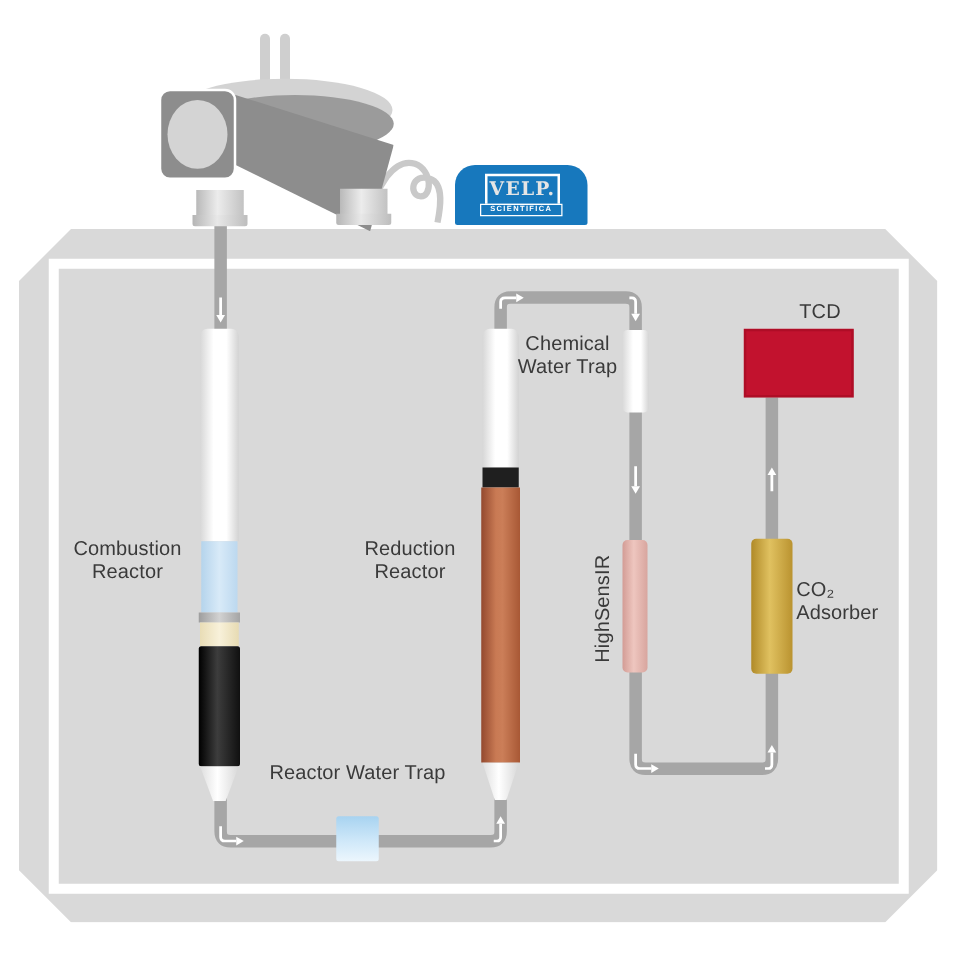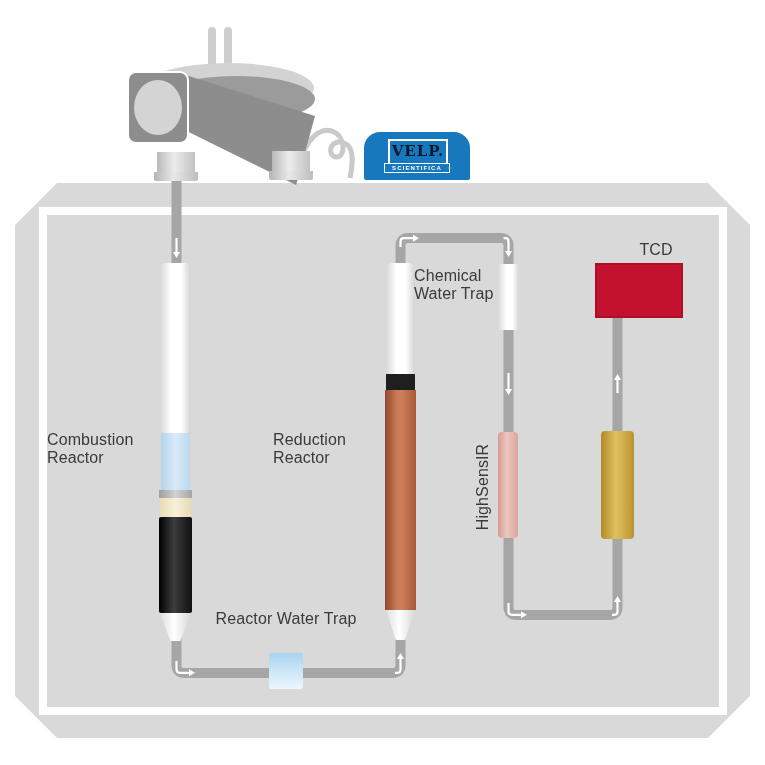--- a/index.html
+++ b/index.html
@@ -23,21 +23,21 @@
   .arm{left:180px;top:70px;width:135px;height:115px;background:#8d8d8d;
        clip-path:polygon(3% 4%,100% 40%,86% 100%,3% 52%);}
   .head{left:127px;top:71px;width:62px;height:73px;background:#8d8d8d;border:2px solid #fff;border-radius:9px;box-sizing:border-box;}
   .head-eye{left:134px;top:80px;width:48px;height:55px;background:#d4d4d4;border-radius:50%;}
   .pedestal{height:22px;background:linear-gradient(90deg,#b9b9b9,#ececec 45%,#c2c2c2);}
   .flange{height:9px;background:linear-gradient(90deg,#b5b5b5,#e8e8e8 45%,#bdbdbd);border-radius:0 0 2px 2px;}
 
   
   .velp{left:364px;top:132px;width:106px;height:48px;background:#1778bd;border-radius:16px 16px 2px 2px;}
   .velp-box{position:absolute;left:24px;top:7px;width:56px;height:22px;border:2px solid #ffffff;
-            color:#0f172a;font-family:"DejaVu Serif",serif;font-weight:bold;font-size:15px;
+            color:#e5e5e5;font-family:"DejaVu Serif",serif;font-weight:bold;font-size:15px;
             text-align:center;line-height:21px;letter-spacing:1px;}
   .velp-sub{position:absolute;left:20px;top:31px;width:64px;border:1px solid #ffffff;background:#1778bd;
             color:#ffffff;font-size:6px;letter-spacing:1.1px;text-align:center;line-height:8px;font-weight:bold;}
 
   
   .tube-white{background:linear-gradient(90deg,#d7d7d7,#ffffff 35%,#ffffff 68%,#d3d3d3);}
   .taper{background:linear-gradient(90deg,#dedede,#ffffff 45%,#d8d8d8);
          clip-path:polygon(0 0,100% 0,66% 100%,34% 100%);}
   .comb-blue{background:linear-gradient(90deg,#b5d4ec,#d8eaf8 50%,#bcd8ef);}
   .comb-ring{background:linear-gradient(90deg,#9e9e9e,#d2d2d2 50%,#a5a5a5);}
@@ -46,21 +46,21 @@
   .red-band{background:#1f1f1f;}
   .red-copper{background:linear-gradient(90deg,#93492e,#c97a54 38%,#cb7e58 55%,#a85835);}
   .trap-blue{background:linear-gradient(180deg,#a8d3f0,#cfe8f9 55%,#ecf6fd);border-radius:2px;}
   .chem-trap{background:linear-gradient(90deg,#d9d9d9,#ffffff 40%,#ffffff 70%,#d5d5d5);border-radius:4px;}
   .pink-tube{background:linear-gradient(90deg,#d39c95,#eec6bf 45%,#d8a59e);border-radius:4px;}
   .gold-tube{background:linear-gradient(90deg,#b08a28,#e0c160 45%,#ba9330);border-radius:4px;}
   .tcd-box{background:#c2122e;box-shadow:inset 0 0 0 2px rgba(120,0,15,.25);}
 
   
   .lbl{font-size:16px;font-weight:500;color:#3a3a3a;line-height:1.15;letter-spacing:.1px;}
-  .lbl-right{text-align:left;}
+  .lbl-right{text-align:center;}
   .lbl-center{text-align:center;}
   .lbl-rot{transform:rotate(-90deg);transform-origin:center;white-space:nowrap;text-align:center;}
 </style>
 </head>
 <body>
 
 <div id="stage">
 
   <div class="abs enc-outer"></div>
   <div class="abs enc-white"></div>
@@ -140,14 +140,15 @@
   <div class="abs gold-tube" style="left:601px;top:431px;width:33px;height:108px;"></div>
 
   <div class="abs tcd-box" style="left:595px;top:263px;width:88px;height:55px;"></div>
 
   <div class="abs lbl lbl-right" style="left:273px;top:431px;width:110px;">Reduction Reactor</div>
   <div class="abs lbl lbl-right" style="left:47px;top:431px;width:110px;">Combustion Reactor</div>
   <div class="abs lbl lbl-center" style="left:206px;top:610px;width:160px;">Reactor Water Trap</div>
   <div class="abs lbl lbl-right" style="left:414px;top:267px;width:80px;">Chemical Water Trap</div>
   <div class="abs lbl lbl-rot" style="left:433px;top:478px;width:100px;height:18px;">HighSensIR</div>
   <div class="abs lbl lbl-center" style="left:612px;top:241px;width:88px;">TCD</div>
+  <div class="abs lbl" style="left:637px;top:464px;width:84px;">CO₂ Adsorber</div>
 
 </div>
 
 </body></html>

